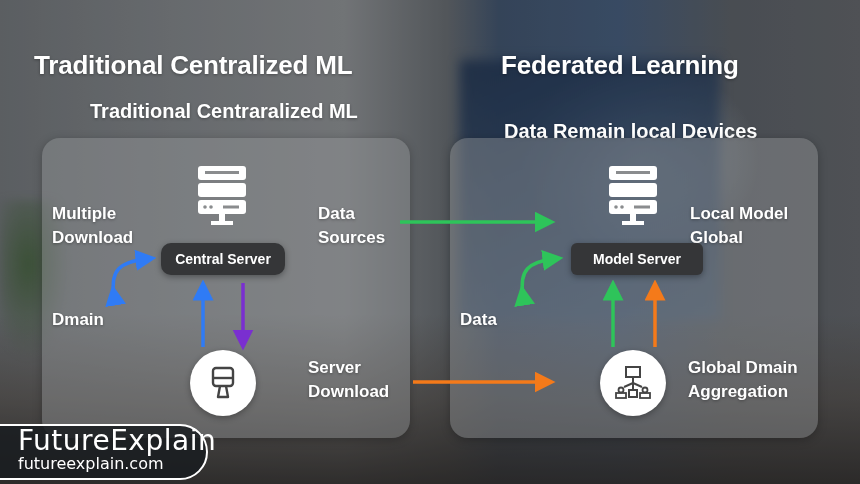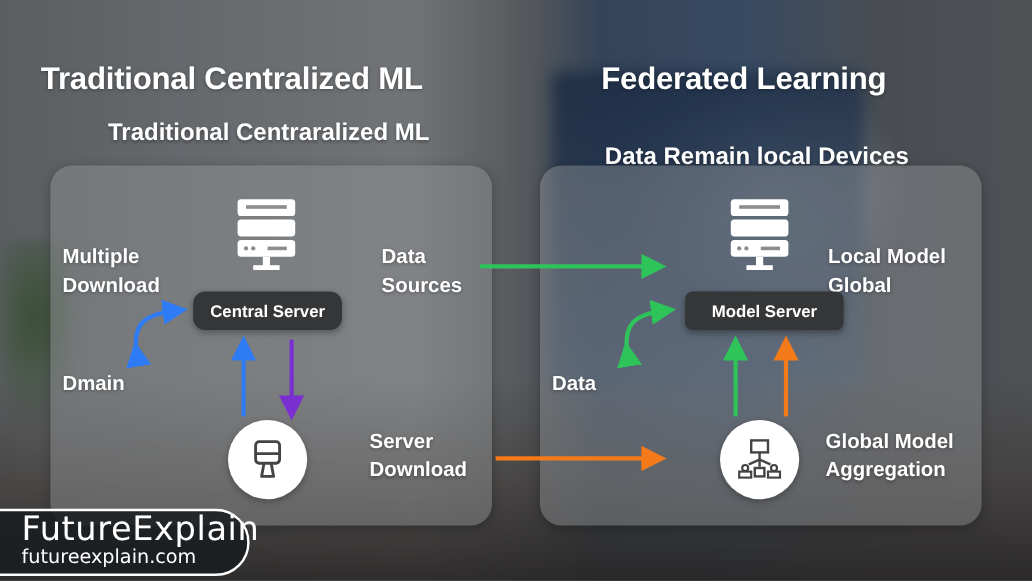--- a/index.html
+++ b/index.html
@@ -161,21 +161,21 @@
     <line x1="20" y1="18" x2="29" y2="22" stroke="#444" stroke-width="2"></line>
     <rect x="16" y="25" width="8" height="7" fill="none" stroke="#444" stroke-width="2"></rect>
     <circle cx="8" cy="25" r="2.5" fill="none" stroke="#444" stroke-width="1.8"></circle>
     <rect x="3" y="28" width="10" height="5" fill="none" stroke="#444" stroke-width="1.8"></rect>
     <circle cx="32" cy="25" r="2.5" fill="none" stroke="#444" stroke-width="1.8"></circle>
     <rect x="27" y="28" width="10" height="5" fill="none" stroke="#444" stroke-width="1.8"></rect>
   </svg>
 </div>
 
 <div class="label" style="left:688px; top:356px; width:126px;">
-  <div>Global Model</div>
+  <div>Global Dmain</div>
   <div>Aggregation</div>
 </div>
 
 <svg class="arrows" width="860" height="484" viewBox="0 0 860 484">
   <defs>
     <marker id="ah-blue" markerWidth="6" markerHeight="6" refX="3" refY="3" orient="auto">
         <path d="M0,0 L6,3 L0,6 Z" fill="#2f7bf5"></path>
       </marker>
     <marker id="ah-purple" markerWidth="6" markerHeight="6" refX="3" refY="3" orient="auto">
         <path d="M0,0 L6,3 L0,6 Z" fill="#7a2fd0"></path>

